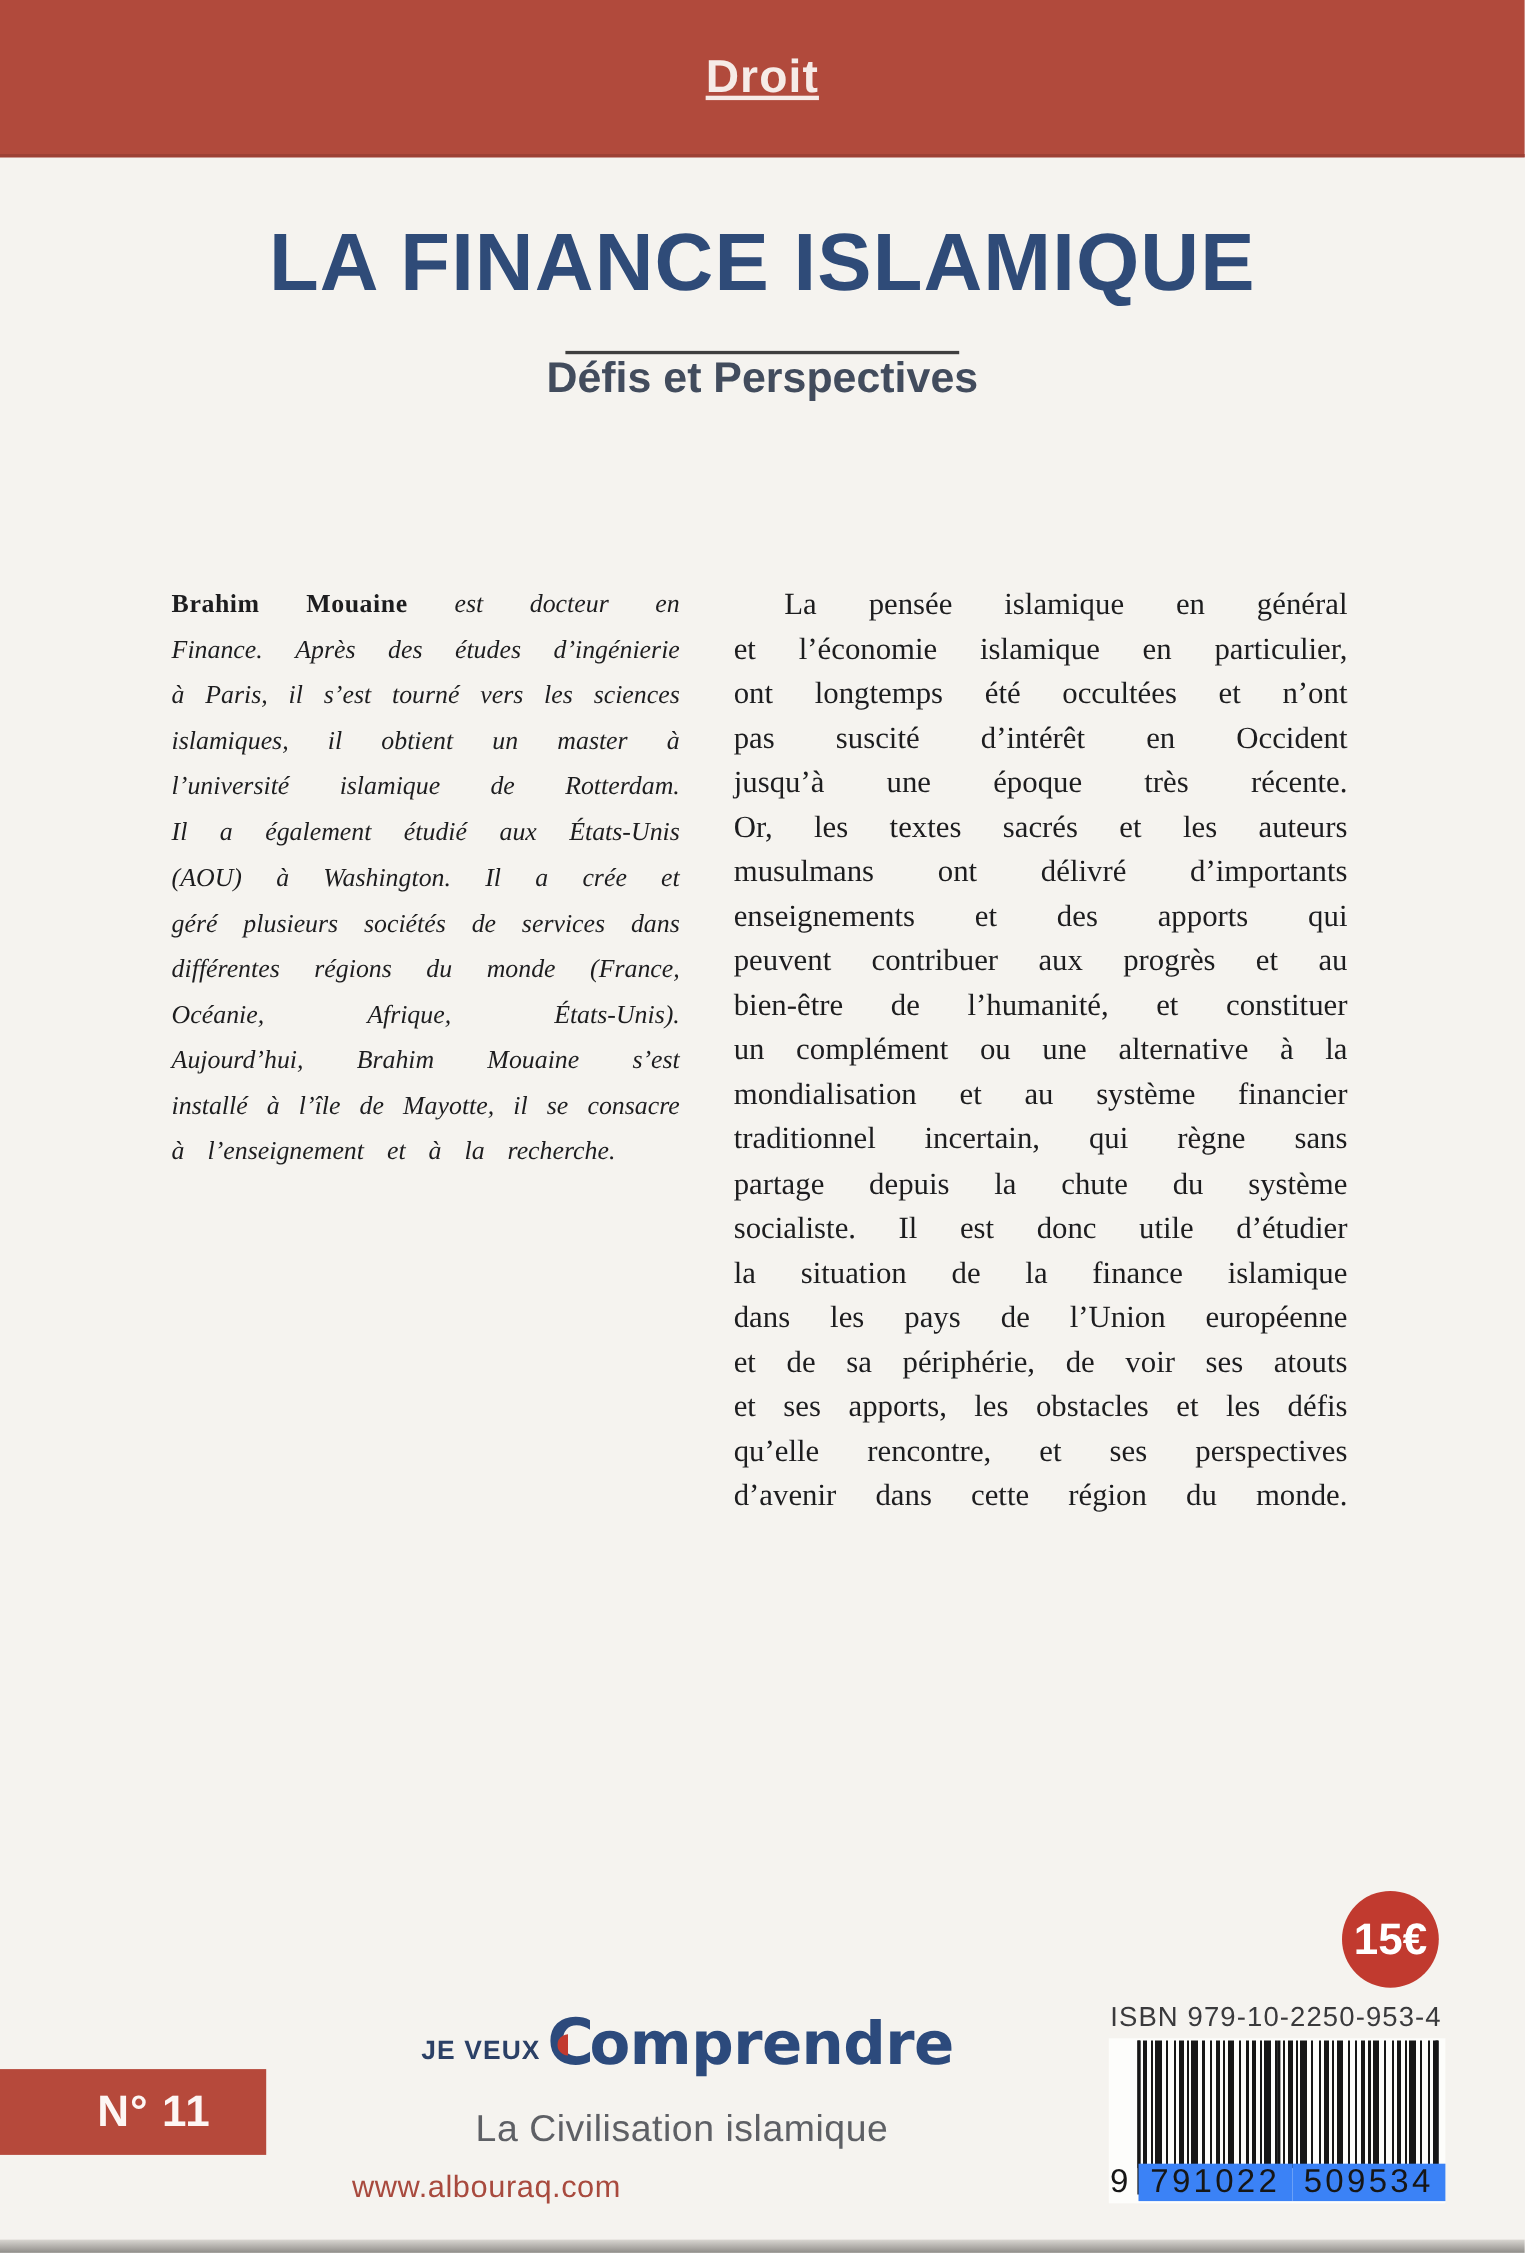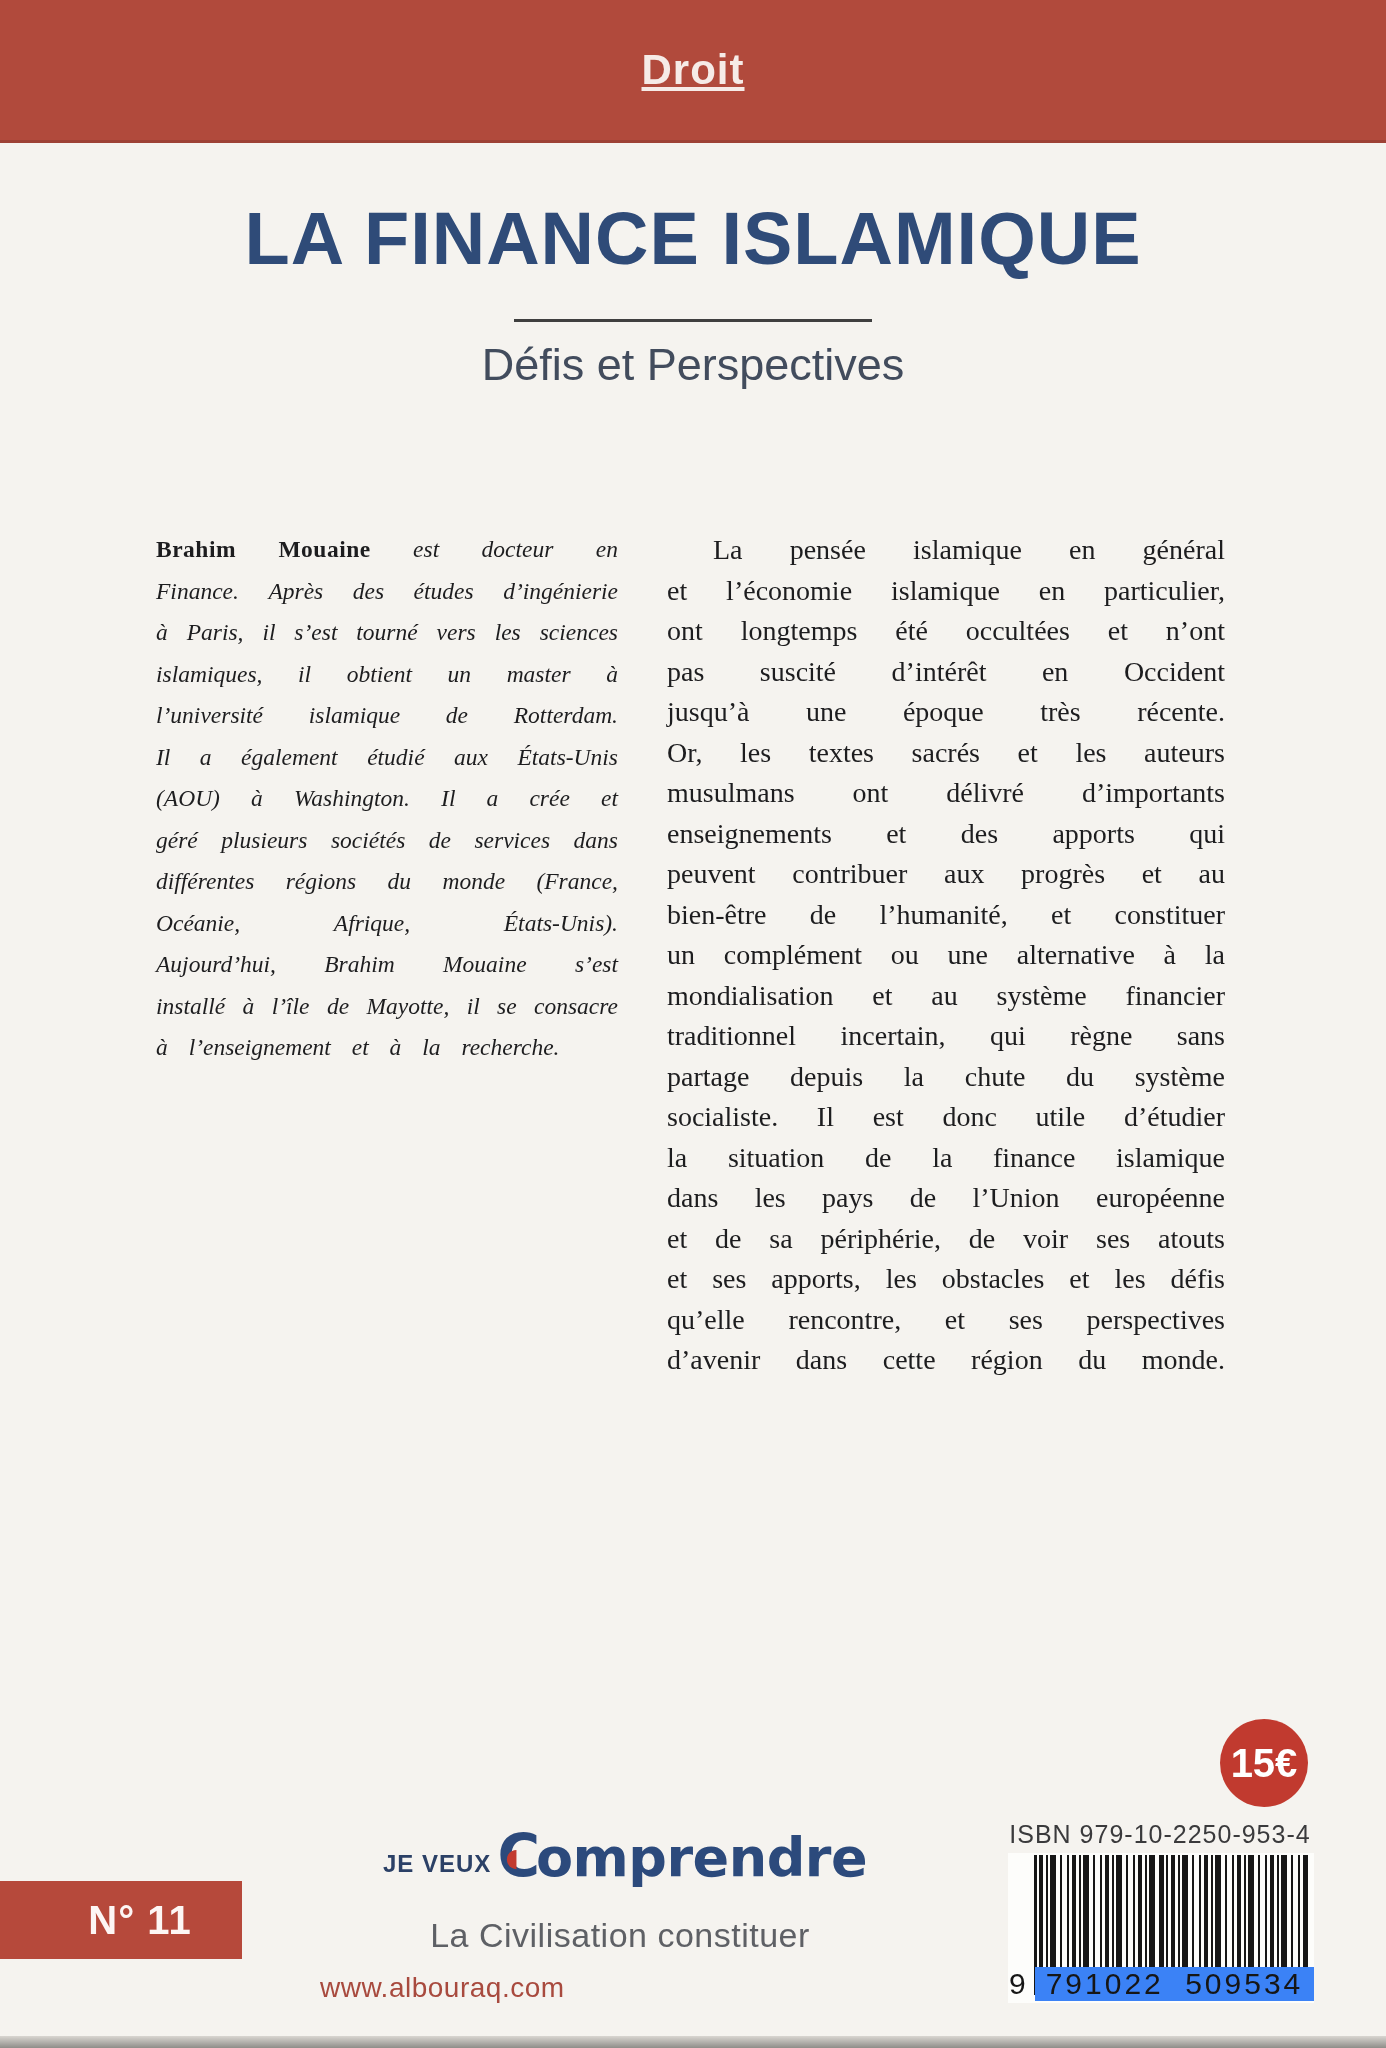--- a/index.html
+++ b/index.html
@@ -9,21 +9,21 @@
   
   .band{position:absolute;left:0;top:0;width:1386px;height:140px;background:#b14a3c;
         border-bottom:3px solid #9d4135;display:flex;align-items:center;justify-content:center;}
   .band-label{color:#f6ebe7;font-size:42px;font-weight:600;letter-spacing:1px;text-decoration:underline;}
 
   
   .title-wrap{position:absolute;left:0;top:186px;width:1386px;text-align:center;}
   .title{color:#2f4b78;font-size:74px;line-height:106px;font-weight:700;
          letter-spacing:1px;margin:0;}
   .divider{width:358px;height:3px;background:#3f3f3f;margin:27px auto 0;}
-  .subtitle{color:#424c5d;font-size:45px;margin-top:17px;font-weight:400;}
+  .subtitle{color:#424c5d;font-size:39px;font-weight:700;}
 
   
   .col{position:absolute;color:#1d1d1f;}
   .bio{left:156px;top:536px;width:462px;font:italic 23.5px "Liberation Serif",serif;}
   .bio .tline{height:41.5px;}
   .desc{left:667px;top:534px;width:558px;font:28px "Liberation Serif",serif;}
   .desc .tline{height:40.5px;}
   .tline{display:flex;justify-content:space-between;align-items:baseline;white-space:pre;gap:15px;}
   .tline.no-stretch{justify-content:flex-start;}
   .tline.no-stretch span{margin-right:0.25em;}
@@ -134,21 +134,21 @@
 <div class="issue-box">
   <span>N° 11</span>
 </div>
 
 <div class="brand">
   <span class="brand-prefix">JE VEUX</span>
   <span class="brand-c"><span>C</span><span class="brand-crescent">◖</span></span>
   <span class="brand-rest">omprendre</span>
 </div>
 
-<div class="collection">La Civilisation constituer</div>
+<div class="collection">La Civilisation islamique</div>
 
 <div class="website">www.albouraq.com</div>
 
 <div class="price-badge">
   <span>15€</span>
 </div>
 
 <div class="isbn">ISBN 979-10-2250-953-4</div>
 
 <div class="barcode">

